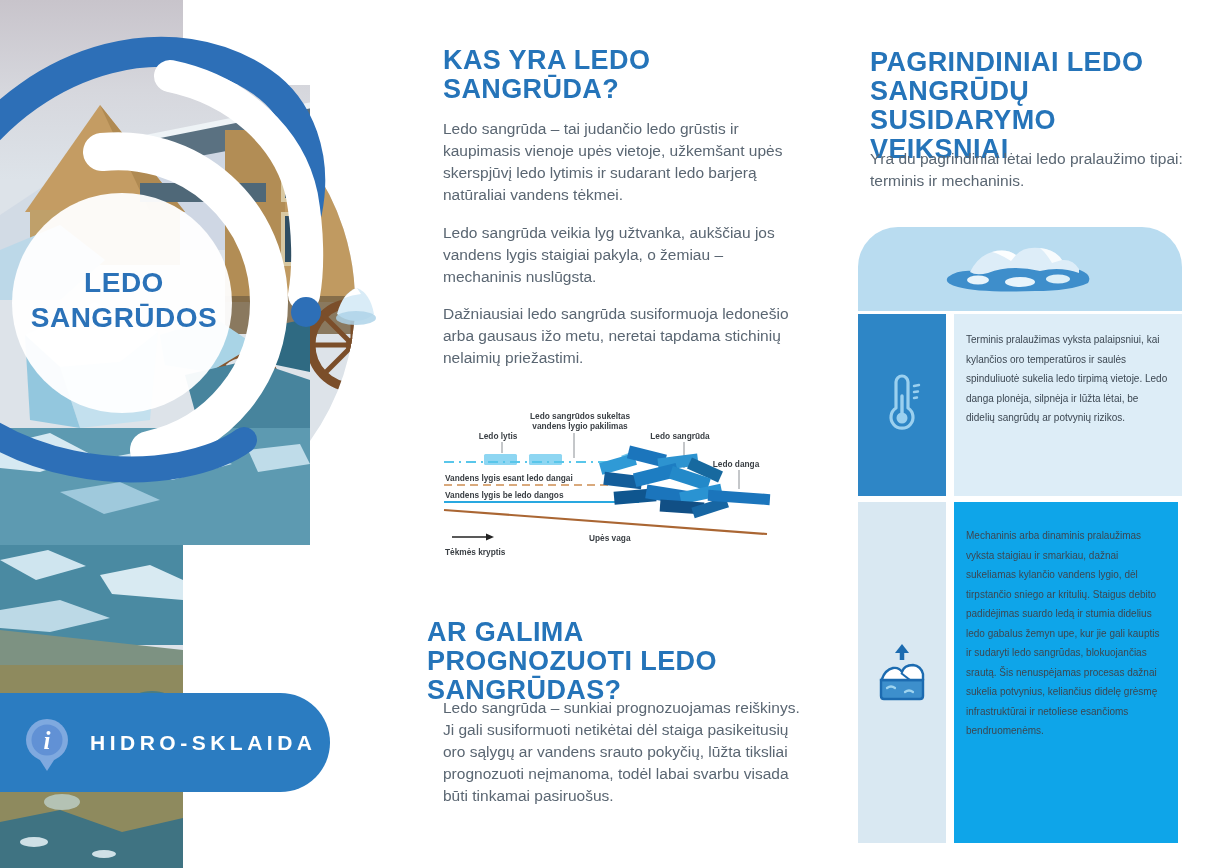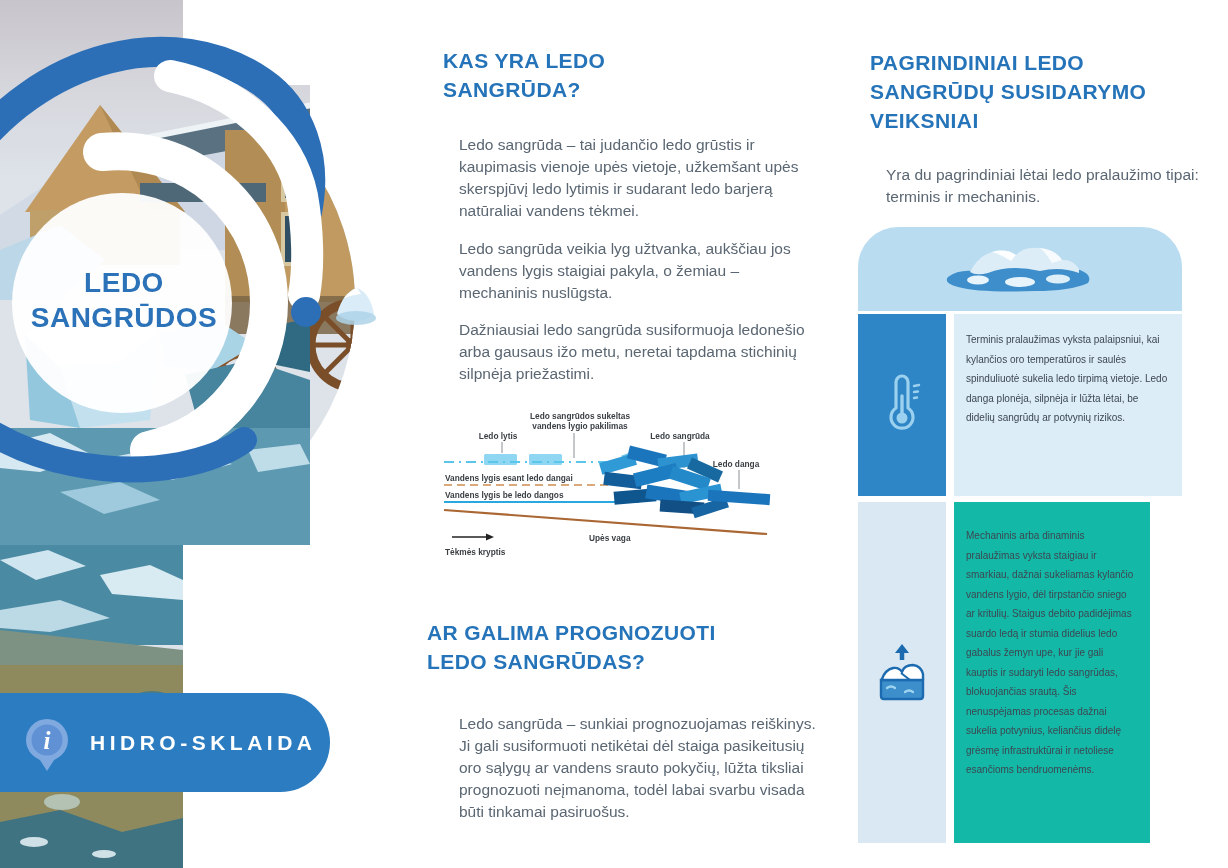--- a/index.html
+++ b/index.html
@@ -4,25 +4,25 @@
 <style>
   html,body{margin:0;padding:0;}
   body{
     width:1228px;height:868px;position:relative;overflow:hidden;
     background:#ffffff;
     font-family:"Liberation Sans", sans-serif;
   }
   .abs{position:absolute;}
   
   .h-blue{
-    color:#2574b9;font-weight:bold;font-size:21px;line-height:29px;
+    color:#2574b9;font-weight:bold;font-size:27px;line-height:29px;
     letter-spacing:.4px;text-transform:uppercase;margin:0;
   }
   .body-p{
-    color:#5a6672;font-size:15.5px;line-height:22px;margin:16px;
+    color:#5a6672;font-size:15.5px;line-height:22px;margin:0;
   }
   
   .card-band{
     left:858px;top:227px;width:324px;height:84px;
     background:#b9dcf0;border-radius:40px 40px 0 0;
     display:flex;align-items:center;justify-content:center;
   }
   .icon-col{display:flex;align-items:center;justify-content:center;}
   .card-text{
     color:#3c4752;font-size:10px;line-height:19.5px;
@@ -140,21 +140,21 @@
       <text x="47" y="749" text-anchor="middle" font-size="25" font-weight="bold" font-style="italic" font-family="Liberation Serif, serif" fill="#ffffff">i</text>
     </g>
     <text x="90" y="750" font-size="21" font-weight="bold" letter-spacing="4.5" fill="#ffffff">HIDRO-SKLAIDA</text>
   </g>
 </svg>
 
 <h2 class="abs h-blue" style="left:443px;top:46px;width:260px">KAS YRA LEDO SANGRŪDA?</h2>
 
 <p class="abs body-p" style="left:443px;top:118px;width:362px">Ledo sangrūda – tai judančio ledo grūstis ir kaupimasis vienoje upės vietoje, užkemšant upės skerspjūvį ledo lytimis ir sudarant ledo barjerą natūraliai vandens tėkmei.</p>
 <p class="abs body-p" style="left:443px;top:222px;width:362px">Ledo sangrūda veikia lyg užtvanka, aukščiau jos vandens lygis staigiai pakyla, o žemiau – mechaninis nuslūgsta.</p>
-<p class="abs body-p" style="left:443px;top:303px;width:362px">Dažniausiai ledo sangrūda susiformuoja ledonešio arba gausaus ižo metu, neretai tapdama stichinių silpnėja priežastimi.</p>
+<p class="abs body-p" style="left:443px;top:303px;width:362px">Dažniausiai ledo sangrūda susiformuoja ledonešio arba gausaus ižo metu, neretai tapdama stichinių nelaimių priežastimi.</p>
 
 <svg class="abs" style="left:432px;top:398px" width="340" height="166" viewBox="0 0 340 166">
   <rect x="0" y="0" width="340" height="166" fill="#ffffff"></rect>
 
   <text x="148" y="21" text-anchor="middle" class="diag-label">Ledo sangrūdos sukeltas</text>
   <text x="148" y="31" text-anchor="middle" class="diag-label">vandens lygio pakilimas</text>
   <line x1="142" y1="35" x2="142" y2="60" class="diag-leader"></line>
   <text x="66" y="41" text-anchor="middle" class="diag-label">Ledo lytis</text>
   <line x1="70" y1="44" x2="70" y2="55" class="diag-leader"></line>
   <text x="248" y="41" text-anchor="middle" class="diag-label">Ledo sangrūda</text>
@@ -235,15 +235,15 @@
     <line x1="25" y1="16" x2="25" y2="7" stroke="#1c6bb0" stroke-width="4.5"></line>
     <polygon points="18,9 32,9 25,0" fill="#1c6bb0"></polygon>
     <path d="M4 36 L46 36 L46 52 Q46 55 43 55 L7 55 Q4 55 4 52 Z" fill="#3d8fcc"></path>
     <path d="M4 36 L46 36 L46 52 Q46 55 43 55 L7 55 Q4 55 4 52 Z" fill="none" stroke="#1c6bb0" stroke-width="2.4"></path>
     <path d="M5 35 Q8 26 16 24 Q22 23 25 28 Q27 21 36 21 Q44 22 46 30 L46 36 L4 36 Z" fill="#ffffff" stroke="#1c6bb0" stroke-width="2.4" stroke-linejoin="round"></path>
     <line x1="24" y1="29" x2="33" y2="36" stroke="#1c6bb0" stroke-width="2"></line>
     <path d="M10 44 q4 -3 8 0" fill="none" stroke="#9fd4ef" stroke-width="2.2" stroke-linecap="round"></path>
     <path d="M28 48 q4 -3 8 0" fill="none" stroke="#9fd4ef" stroke-width="2.2" stroke-linecap="round"></path>
   </svg>
 </div>
-<div class="abs card-text" style="left:954px;top:502px;width:196px;height:341px;background:#14b8a6;box-sizing:border-box;padding:24px 14px 6px 12px">
+<div class="abs card-text" style="left:954px;top:502px;width:224px;height:341px;background:#0ea5e9;box-sizing:border-box;padding:24px 14px 6px 12px">
   <span>Mechaninis arba dinaminis pralaužimas vyksta staigiau ir smarkiau, dažnai sukeliamas kylančio vandens lygio, dėl tirpstančio sniego ar kritulių. Staigus debito padidėjimas suardo ledą ir stumia didelius ledo gabalus žemyn upe, kur jie gali kauptis ir sudaryti ledo sangrūdas, blokuojančias srautą. Šis nenuspėjamas procesas dažnai sukelia potvynius, keliančius didelę grėsmę infrastruktūrai ir netoliese esančioms bendruomenėms.</span>
 </div>
 
 </body></html>

